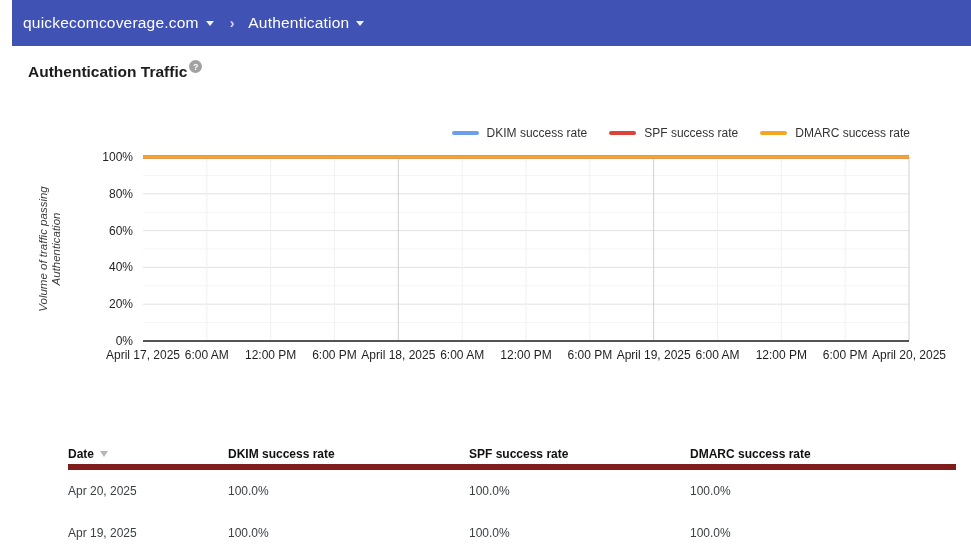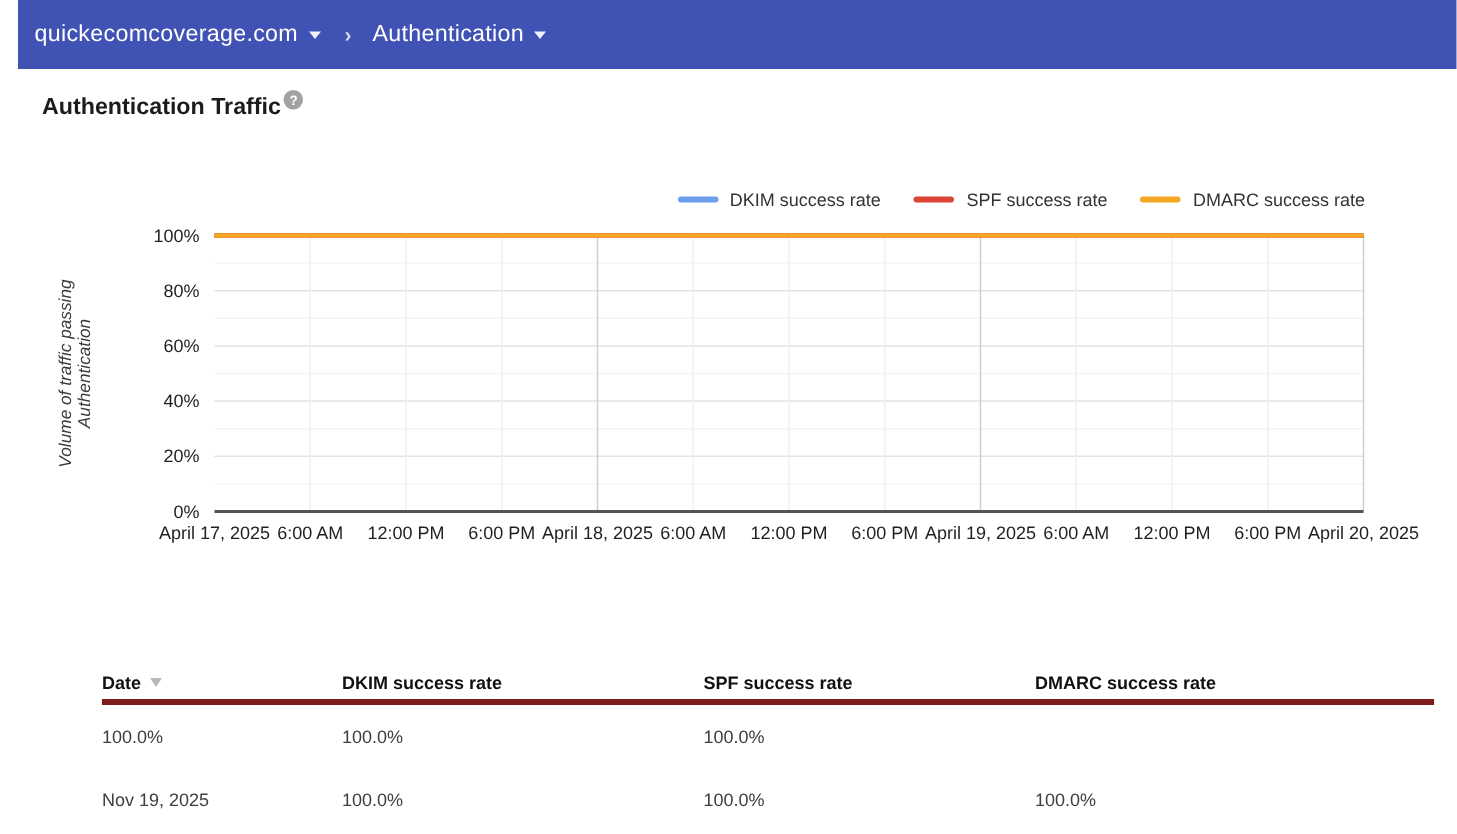--- a/index.html
+++ b/index.html
@@ -32,21 +32,21 @@
   .legend-swatch { width:27px; height:4px; border-radius:2px; margin-right:8px; }
   .legend-label { font-size:12px; color:#333333; }
 
   
   #chart-svg { position:absolute; left:0; top:145px; }
   svg text { font-family:"Liberation Sans", sans-serif; }
 
   
   .data-table { position:absolute; left:68px; top:443px; width:888px; font-size:12px; }
   .t-head { display:grid; grid-template-columns:160px 241px 221px 1fr;
-            align-items:center; height:27px; border-bottom:4px solid #7f1d1d; }
+            align-items:center; height:27px; border-bottom:6px solid #7f1d1d; }
   .t-head .th { font-weight:700; color:#111111; display:flex; align-items:center; }
   .sort-icon { display:inline-block; margin-left:6px; width:0; height:0;
                border-left:4px solid transparent; border-right:4px solid transparent;
                border-top:6px solid #b8b8b8; }
   .t-row { display:grid; grid-template-columns:160px 241px 221px 1fr;
            align-items:center; height:42px; color:#3c4043; }
 </style>
 </head>
 <body>
 
@@ -136,25 +136,26 @@
     <div class="t-head">
       <span class="th">
         <span>Date</span>
         <span class="sort-icon"></span>
       </span>
       <span class="th">DKIM success rate</span>
       <span class="th">SPF success rate</span>
       <span class="th">DMARC success rate</span>
     </div>
     <div class="t-row">
+      <span>Apr 20, 2025</span>
       <span>100.0%</span>
       <span>100.0%</span>
       <span>100.0%</span>
     </div>
     <div class="t-row">
-      <span>Nov 19, 2025</span>
+      <span>Apr 19, 2025</span>
       <span>100.0%</span>
       <span>100.0%</span>
       <span>100.0%</span>
     </div>
   </div>
 
 </div>
 
 </body></html>

